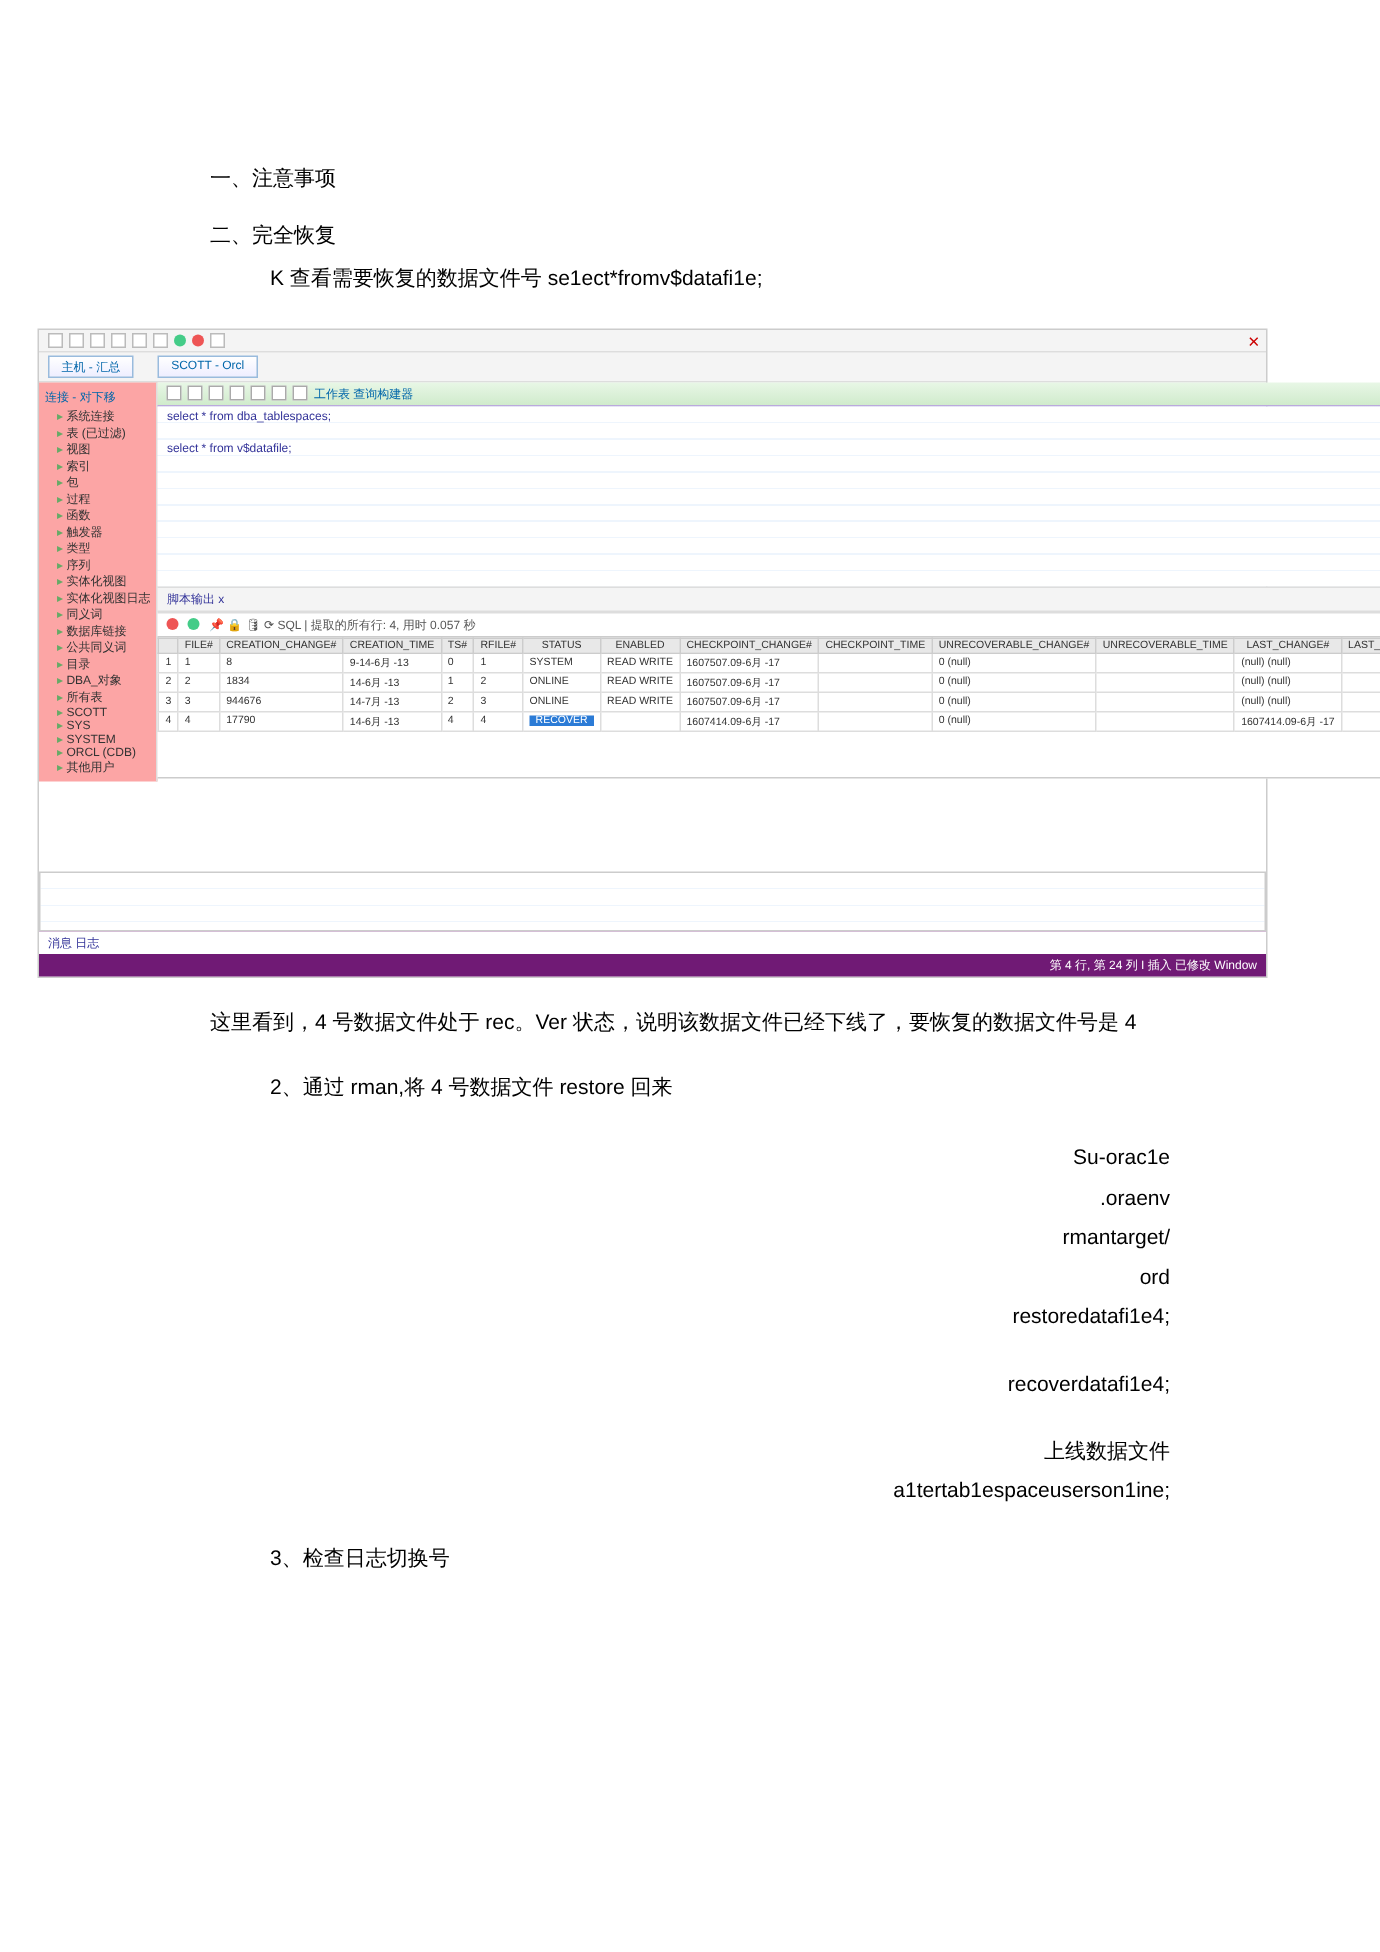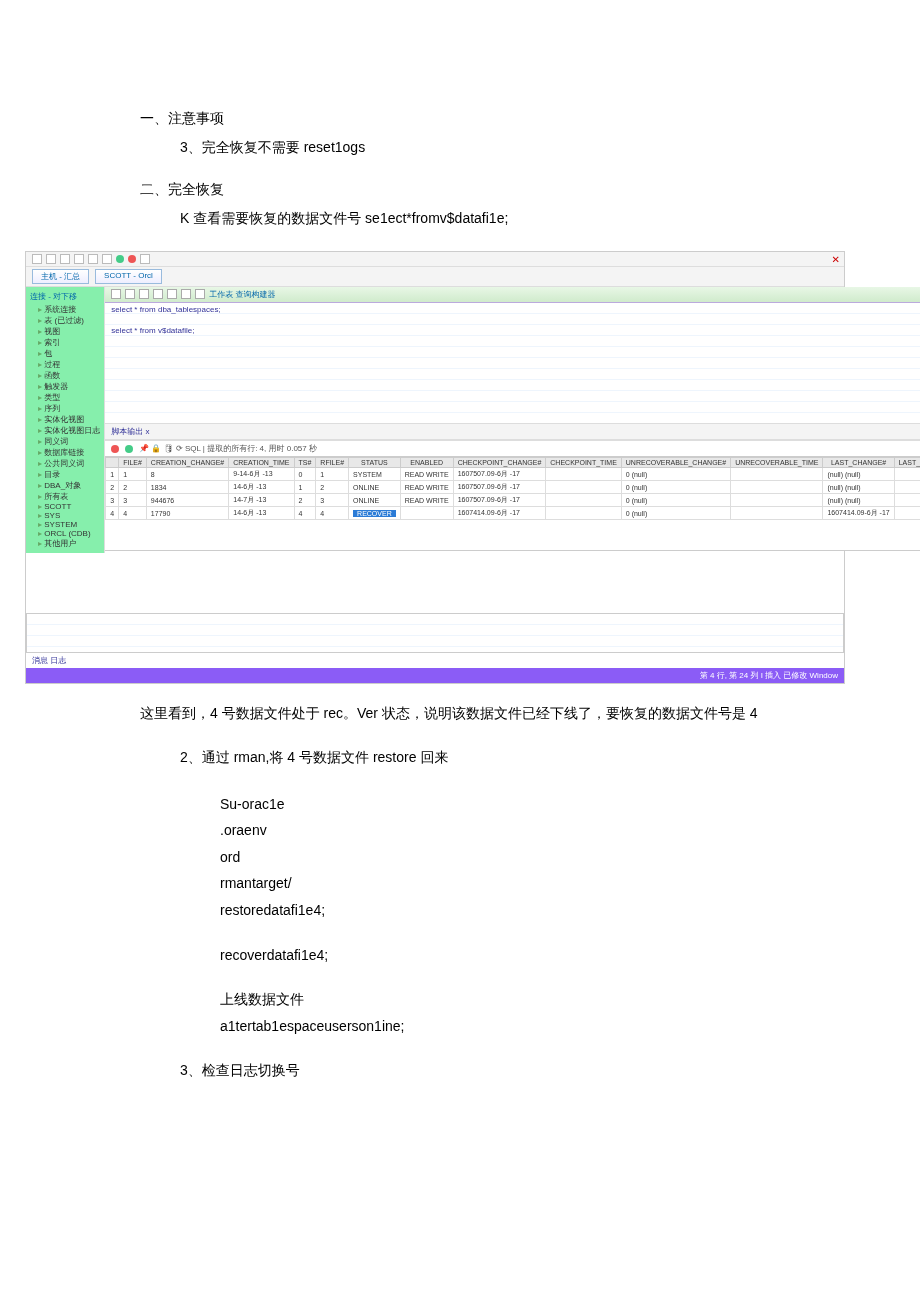--- a/index.html
+++ b/index.html
@@ -44,36 +44,36 @@
     background: #fff;
     display: inline-block;
   }
   .ss-toolbar .dot-g { width:8px;height:8px;background:#4c8;border-radius:50%; }
   .ss-toolbar .dot-r { width:8px;height:8px;background:#e55;border-radius:50%; }
   .ss-toolbar .close-x {
     position:absolute; right:4px; top:2px;
     color:#c00; font-size:10px;
   }
   .ss-tabs {
-    display:flex; gap:6px;
+    display:flex; gap:16px;
     background:#f4f4f4;
     padding:2px 6px;
     border-bottom:1px solid #ddd;
     color:#06a;
   }
   .ss-tabs .tab {
     background:#fff;background:linear-gradient(#fff,#eef);
     border:1px solid #9bd;
     padding:1px 8px;
   }
   .ss-body { display:flex; }
   .ss-tree {
     width: 160px;
     border-right:1px solid #ddd;
-    background:#86efac;
+    background:#fca5a5;
     padding:4px;
     color:#333;
   }
   .ss-tree .hdr { color:#06a; margin-bottom:2px; }
   .ss-tree .node { padding-left:8px; white-space:nowrap; overflow:hidden; }
   .ss-tree .node::before { content:"▸ "; color:#6a6; }
   .ss-right { flex:1; display:flex; flex-direction:column; }
   .ss-right-top {
     background:#daf0d8; background:linear-gradient(#e8f7e6,#d0ebcc);
     padding:2px 6px;
@@ -129,48 +129,48 @@
   .ss-grid .hl { background:#2b7bd6; color:#fff; padding:0 4px; }
   .ss-grid-wrap { border-top:1px solid #ccc; border-bottom:1px solid #ccc; background:#fff; padding-bottom:30px;}
   .ss-bottom-blank {
     height:40px;
     background:
       repeating-linear-gradient(#fff 0 10px, #eef5fd 10px 11px);
     border:1px solid #ccc;
     margin-top:60px;
   }
   .ss-footer {
-    background:#8b5cf6;
+    background:#701a75;
     color:#fff;
     font-size:8px;
     padding:0;
   }
   .ss-footer .row1 {
     background:#fff;
     color:#339;
     padding:2px 6px;
   }
   .ss-footer .row2 {
     padding:2px 6px;
     display:flex;
     justify-content:flex-end;
   }
   .code-block {
     padding-left:80px;
     line-height:1.9;
     margin-bottom: 18px;
+    text-align: right;
   }
   .note-after { margin-top:18px; line-height:1.7; }
 </style>
 </head>
 <body>
 
 <p class="section-title">一、注意事项</p>
 <div class="list">
-  <p>3、完全恢复不需要 reset1ogs</p>
 </div>
 
 <p class="section-title">二、完全恢复</p>
 <div class="list">
   <p>K 查看需要恢复的数据文件号 se1ect*fromv$datafi1e;</p>
 </div>
 
 <div class="screenshot">
   <div class="ss-toolbar">
     <span class="sq"></span>
@@ -336,22 +336,22 @@
 </div>
 
 <p class="note-after">这里看到，4 号数据文件处于 rec。Ver 状态，说明该数据文件已经下线了，要恢复的数据文件号是 4</p>
 
 <div class="list" style="margin-top:18px">
   <p>2、通过 rman,将 4 号数据文件 restore 回来</p>
 </div>
 <div class="code-block">
   <p>Su-orac1e</p>
   <p>.oraenv</p>
+  <p>rmantarget/</p>
   <p>ord</p>
-  <p>rmantarget/</p>
   <p>restoredatafi1e4;</p>
 </div>
 <div class="code-block">
   <p>recoverdatafi1e4;</p>
 </div>
 <div class="code-block">
   <p>上线数据文件</p>
   <p>a1tertab1espaceuserson1ine;</p>
 </div>
 

